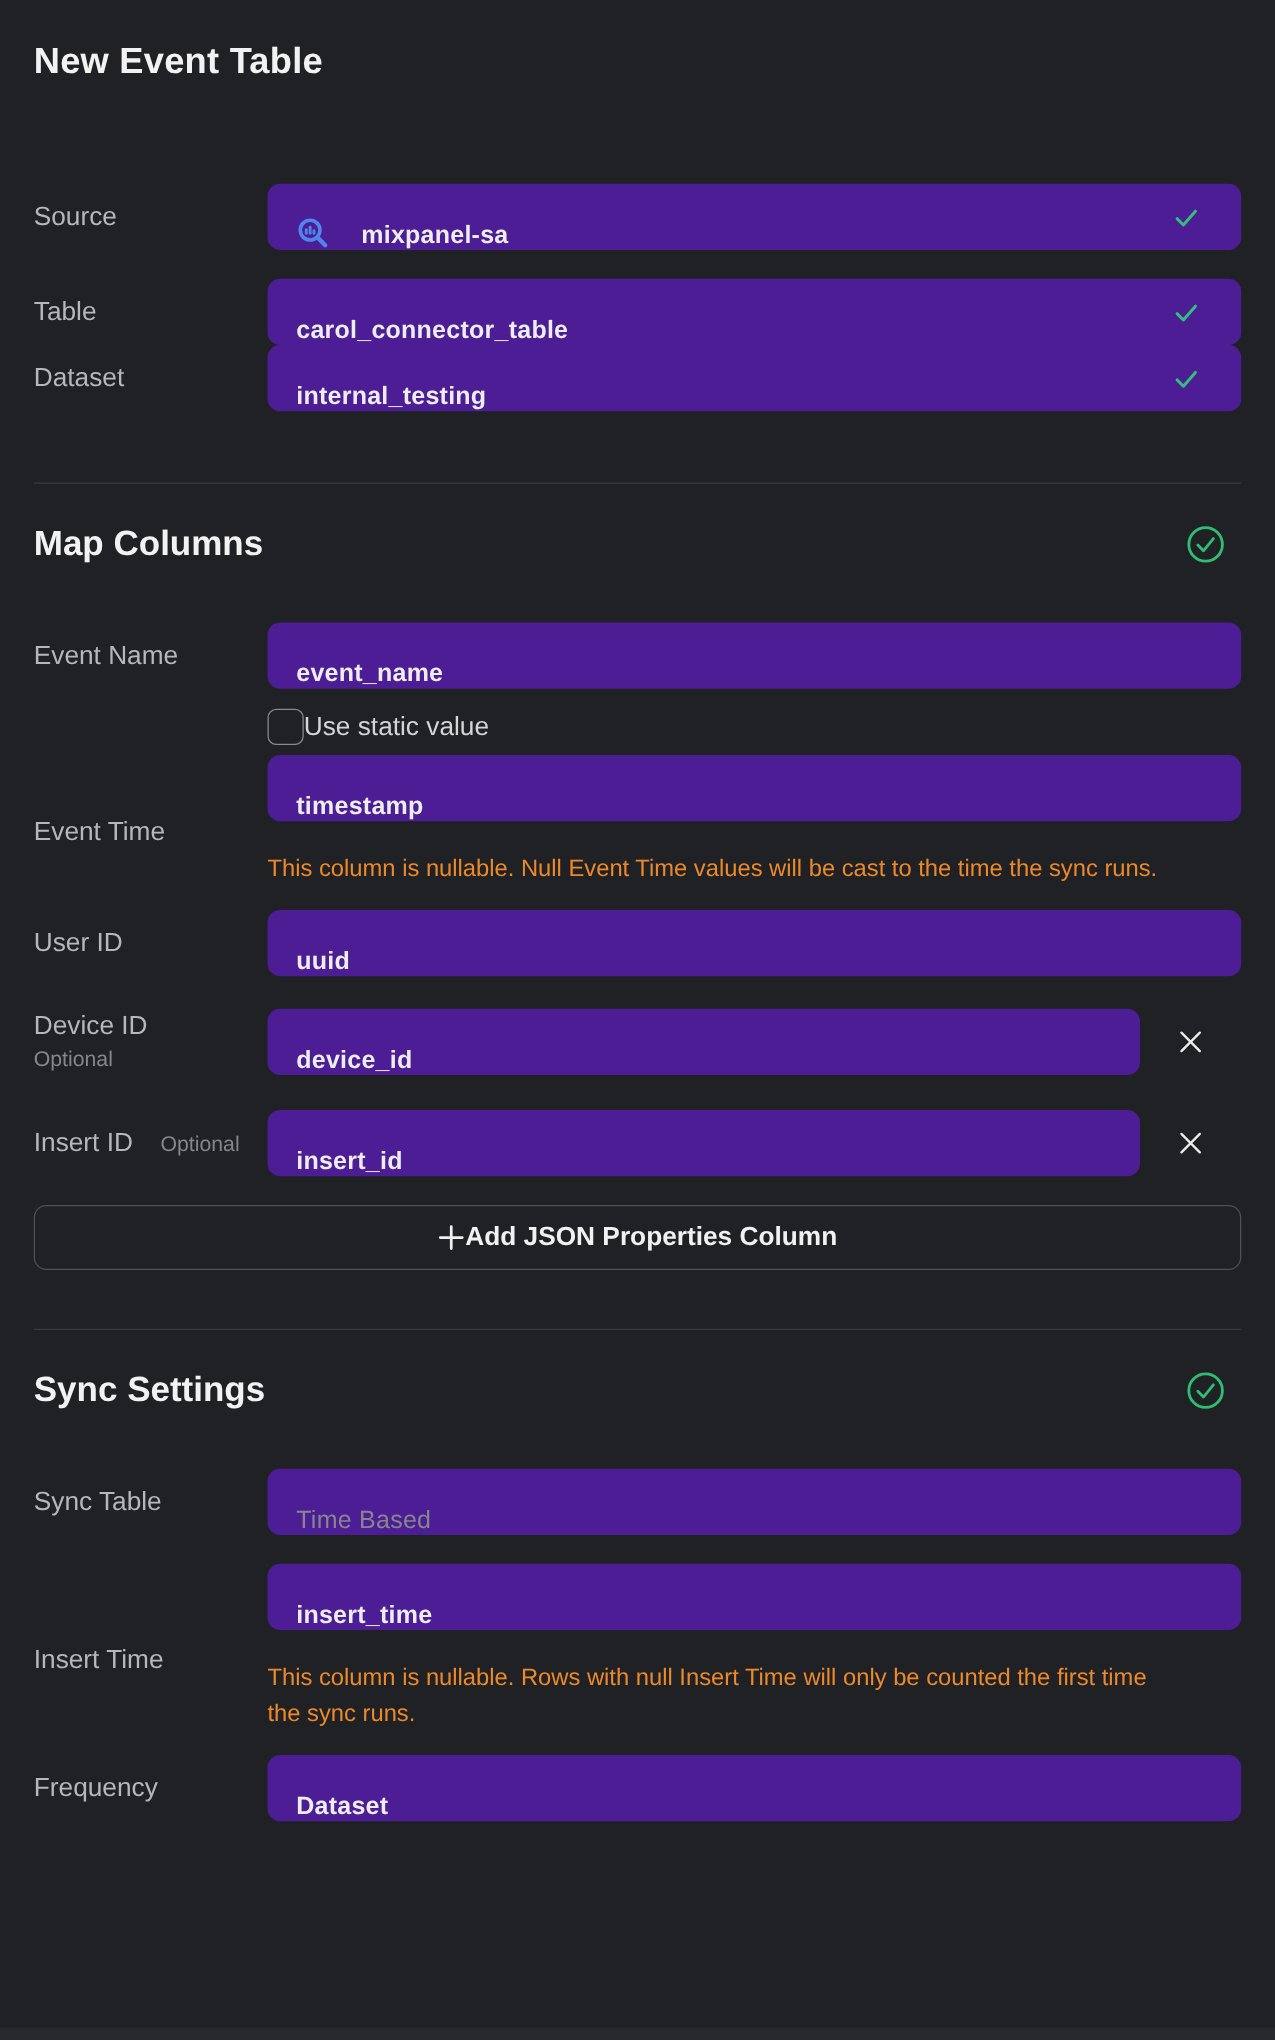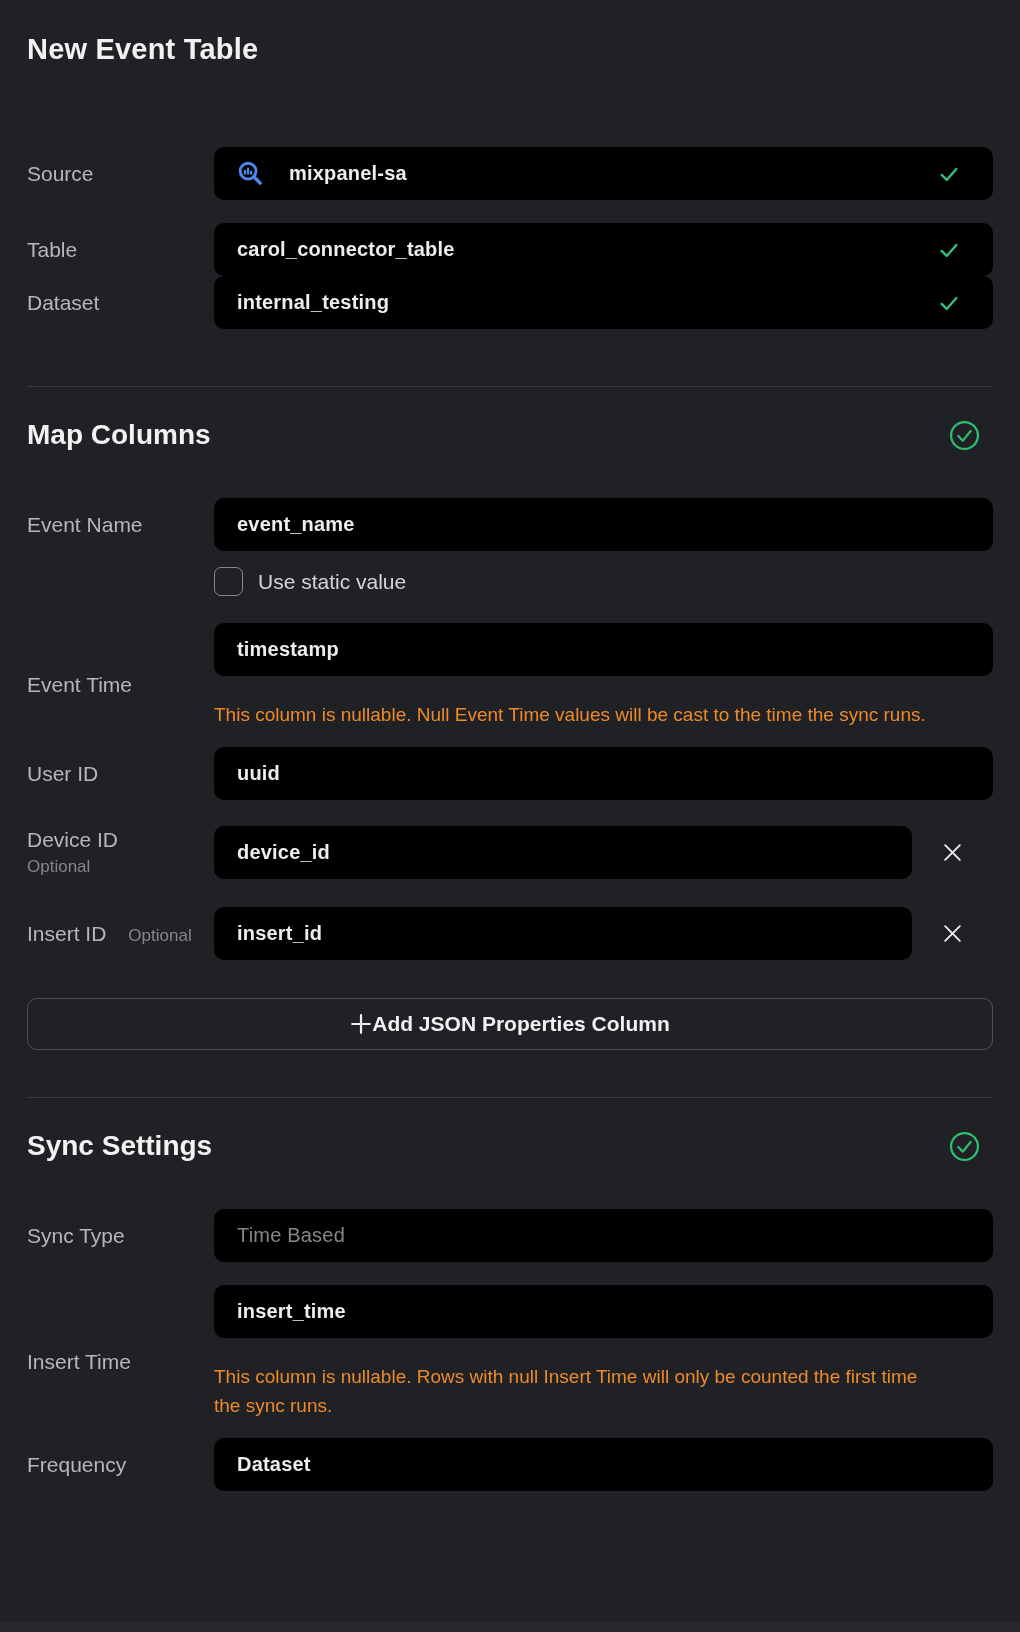--- a/index.html
+++ b/index.html
@@ -18,47 +18,47 @@
   .row.mb26 { margin-bottom:26px; }
   .row.mb28 { margin-bottom:28px; }
   .label-col { width:187px; min-height:53px; display:flex; flex-direction:column; justify-content:center; }
   .label { font-size:21px; color:#b6b7b9; }
   .label-inline { display:flex; align-items:baseline; gap:22px; }
   .optional { font-size:17px; color:#85868a; }
   .optional.below { margin-top:5px; }
   .field-col { flex:1; min-width:0; }
 
   .input {
-    position:relative; height:53px; background:#000000; border-radius:10px;
-    display:flex; align-items:center; padding:0 60px 0 23px;
+    position:relative; height:53px; background:#4c1d95; border-radius:10px;
+    display:flex; align-items:flex-end; padding:0 60px 0 23px;
   }
   .input .value { font-size:20px; font-weight:600; color:#eceded; letter-spacing:.2px; white-space:nowrap; }
   .input.disabled .value { color:#85878b; font-weight:400; }
   .check-pos { position:absolute; right:33px; top:50%; transform:translateY(-50%); display:flex; }
   .bq { margin-right:25px; display:flex; flex:none; }
 
   .remove-row .field-col { display:flex; align-items:center; }
   .remove-row .input { width:698px; flex:none; }
   .remove-btn { flex:1; display:flex; justify-content:center; align-items:center; height:53px;
     background:none; border:none; cursor:pointer; padding:0; }
 
   .divider { border:none; border-top:1px solid #3a3b3e; margin:57px 0 0; }
   .divider.second { margin-top:47px; }
 
   .section-head { display:flex; align-items:center; justify-content:space-between; margin:32px 0 47px; padding-right:13px; }
   .section-head h2 { font-size:28px; font-weight:700; color:#f2f2f3; margin:0; }
 
-  .checkbox-row { display:flex; align-items:center; gap:15px; margin:16px 0 27px 187px; }
+  .checkbox-row { display:flex; align-items:center; margin:16px 0 8px 187px; }
   .checkbox { width:29px; height:29px; border:1.5px solid #88898c; border-radius:7px; background:transparent; cursor:pointer; flex:none; }
   .cb-label { font-size:21px; color:#d4d5d6; }
 
   .warning { margin:24px 0 18px; font-size:19px; line-height:29px; color:#ec8a2b; max-width:715px; }
 
   .add-btn {
-    width:100%; height:52px; margin-top:38px;
+    width:100%; height:52px; margin-top:23px;
     background:transparent; border:1px solid #505155; border-radius:10px;
     display:flex; align-items:center; justify-content:center; 
     cursor:pointer; color:#f1f1f2; font-size:21px; font-weight:700; font-family:inherit;
   }
   .bottom-strip { position:absolute; bottom:0; left:0; right:0; height:10px; background:#28292d; }
   svg { display:block; }
 </style>
 </head>
 <body>
 
@@ -230,21 +230,21 @@
     <span>
       <svg width="31" height="31" viewBox="0 0 30 30" fill="none">
         <circle cx="15" cy="15" r="13" stroke="#2fbd72" stroke-width="2.2"></circle>
         <path d="M9 15.5 L13.3 20 L21 10.5" stroke="#2fbd72" stroke-width="2.2" stroke-linecap="round" stroke-linejoin="round"></path>
       </svg>
     </span>
   </div>
 
   <div class="row">
     <div class="label-col">
-      <span class="label">Sync Type</span>
+      <span class="label">Sync Table</span>
     </div>
     <div class="field-col">
       <div class="input disabled">
         <span class="value">Time Based</span>
       </div>
     </div>
   </div>
 
   <div class="row mb0">
     <div class="label-col">

